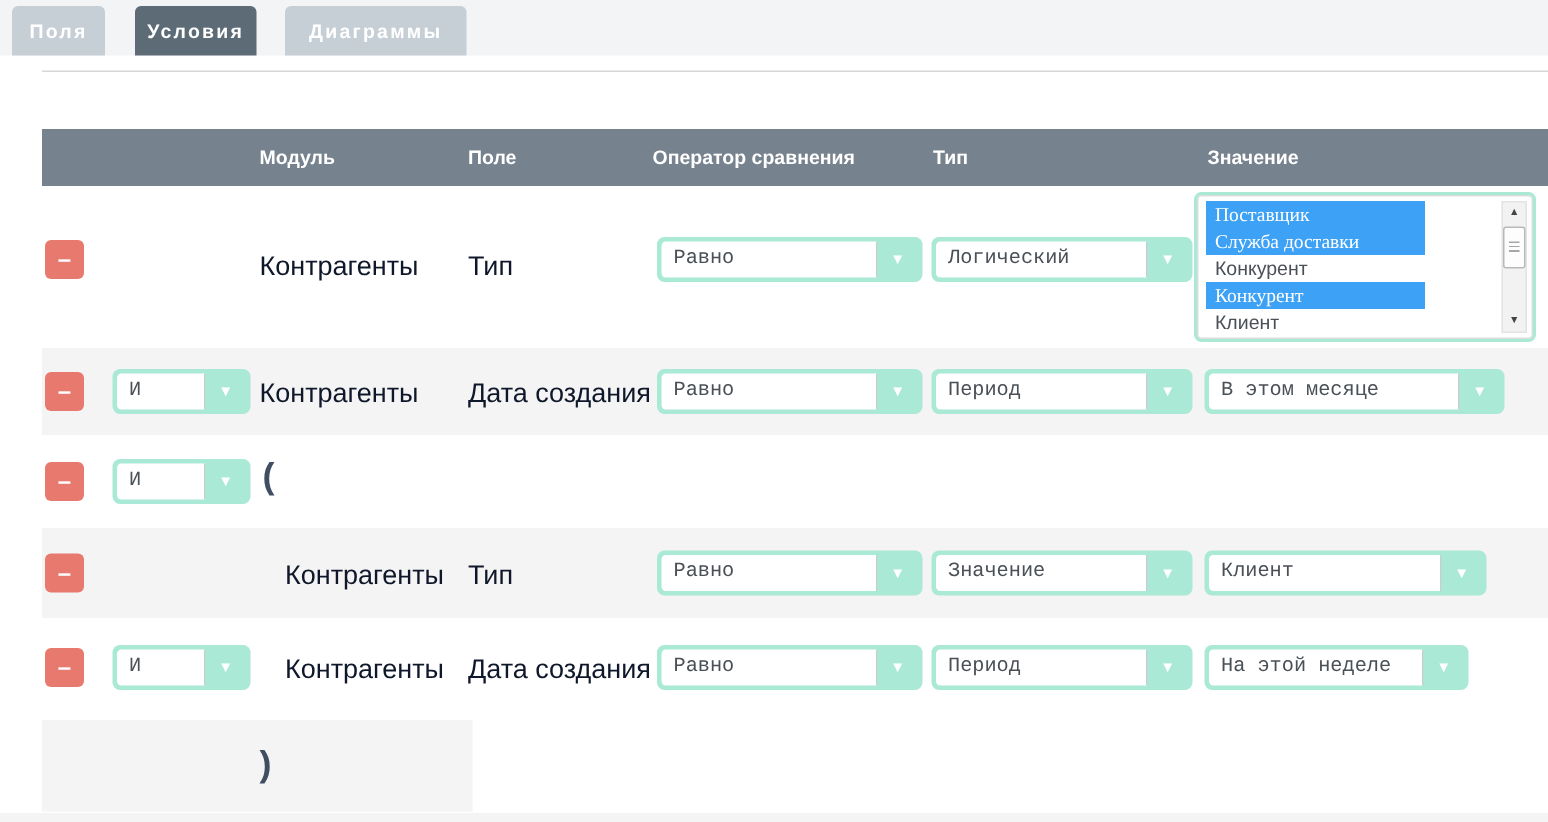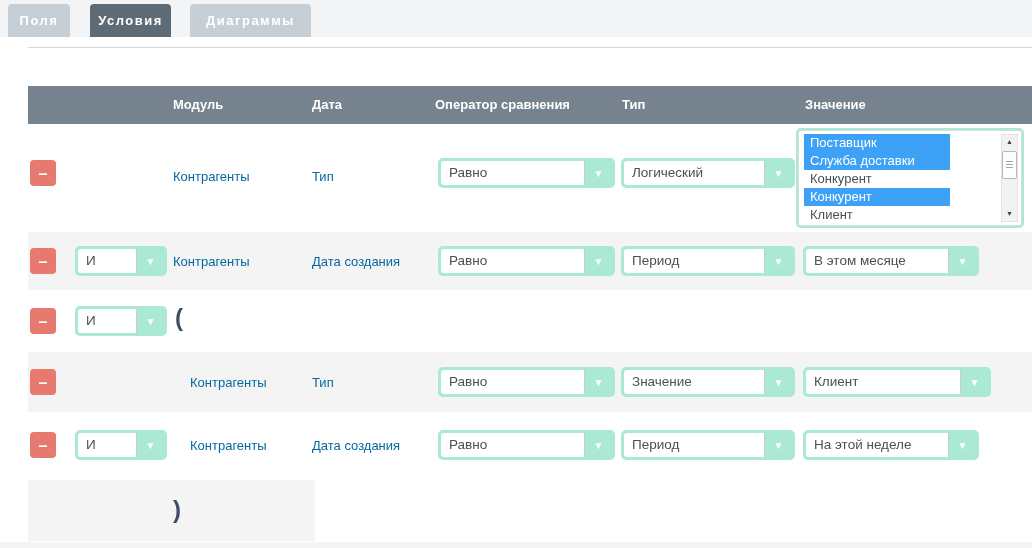--- a/index.html
+++ b/index.html
@@ -38,40 +38,40 @@
   .row-2 { top:232px; height:58px; background:#f4f4f4; }
   .row-3 { top:290px; height:62px; }
   .row-4 { top:352px; height:60px; background:#f4f4f4; }
   .row-5 { top:412px; height:66px; }
   .row-6 { top:480px; height:61px; width:287px; background:#f4f4f4; }
   .bottom-strip { position:absolute; top:542px; left:0; width:100%; height:6px; background:#f4f4f4; }
 
   .minus { position:absolute; left:2px; width:26px; height:26px; background:#e8796f;
            border:none; border-radius:4px; color:#fff; text-align:center; line-height:23px;
            font-size:16px; font-weight:bold; cursor:pointer; }
-  .cell-text { position:absolute; font-size:13px; color:#0369a1; line-height:16px; white-space:nowrap; }
+  .cell-text { position:absolute; font-size:18px; color:#0f172a; line-height:16px; white-space:nowrap; }
   .bracket { position:absolute; font-size:24px; font-weight:bold; color:#3f4e63; }
 
   
   .dd { position:absolute; height:30px; background:#a9e9d5; border-radius:5px;
         display:flex; padding:3px; cursor:pointer; }
   .dd-val { flex:1; background:#fff; border-radius:3px 0 0 3px; border-right:1px solid #c9cdd0;
             font-size:13.5px; color:#4a5056; line-height:24px; padding-left:8px;
-            white-space:nowrap; overflow:hidden; }
+            white-space:nowrap; overflow:hidden;font-family:Liberation Mono, monospace; }
   .dd-btn { width:27px; display:flex; align-items:center; justify-content:center;
             color:#fff; font-size:10px; }
 
   
   .listbox { position:absolute; left:768px; top:4px; width:228px; height:100px;
              background:#fff; border:2px solid #a9e9d5; border-radius:5px;
              box-shadow: inset 0 0 0 1px #dcdcdc; }
   .lb-items { position:absolute; left:6px; top:4px; }
   .lb-item { width:146px; height:18px; line-height:18px; font-size:13px; color:#4a5056;
              padding-left:6px; white-space:nowrap; cursor:pointer; }
-  .lb-item.sel { background:#3da1f5; color:#fff; }
+  .lb-item.sel { background:#3da1f5; color:#fff;font-family:Liberation Serif, serif; }
   .lb-scroll { position:absolute; right:4px; top:4px; bottom:4px; width:17px;
                background:#f2f2f2; border:1px solid #e3e3e3; }
   .lb-arrow { position:absolute; left:0; width:15px; height:14px; text-align:center;
               line-height:14px; font-size:7px; color:#444; cursor:pointer; }
   .lb-arrow.up { top:0; } .lb-arrow.down { bottom:0; }
   .lb-thumb { position:absolute; left:0; top:16px; width:15px; height:28px;
               background:#fdfdfd; border:1px solid #b9b9b9; border-radius:2px; cursor:pointer; }
   .lb-thumb::after { content:""; position:absolute; left:3px; right:3px; top:9px; height:8px;
               background:repeating-linear-gradient(to bottom,#a6a6a6 0 1px,transparent 1px 3px); }
 </style>
@@ -84,21 +84,21 @@
     <div class="tab tab-fields">Поля</div>
     <div class="tab tab-conditions active">Условия</div>
     <div class="tab tab-charts">Диаграммы</div>
   </div>
 
   <div class="divider"></div>
 
 
   <div class="thead">
     <div class="th th-module">Модуль</div>
-    <div class="th th-field">Дата</div>
+    <div class="th th-field">Поле</div>
     <div class="th th-comparison">Оператор сравнения</div>
     <div class="th th-type">Тип</div>
     <div class="th th-value">Значение</div>
   </div>
 
   <div class="row row-1">
     <button class="minus" style="top:36px">–</button>
     <div class="cell-text" style="left:145px;top:45px">Контрагенты</div>
     <div class="cell-text" style="left:284px;top:45px">Тип</div>
     <div class="dd" style="left:410px;width:177px;top:34px">
@@ -134,21 +134,21 @@
     <div class="cell-text" style="left:145px;top:22px">Контрагенты</div>
     <div class="cell-text" style="left:284px;top:22px">Дата создания</div>
     <div class="dd" style="left:410px;width:177px;top:14px">
       <span class="dd-val">Равно</span>
       <span class="dd-btn">▼</span>
     </div>
     <div class="dd" style="left:593px;width:174px;top:14px">
       <span class="dd-val">Период</span>
       <span class="dd-btn">▼</span>
     </div>
-    <div class="dd" style="left:775px;width:176px;top:14px">
+    <div class="dd" style="left:775px;width:200px;top:14px">
       <span class="dd-val">В этом месяце</span>
       <span class="dd-btn">▼</span>
     </div>
   </div>
 
   <div class="row row-3">
     <button class="minus" style="top:18px">–</button>
     <div class="dd" style="left:47px;width:92px;top:16px">
       <span class="dd-val">И</span>
       <span class="dd-btn">▼</span>

